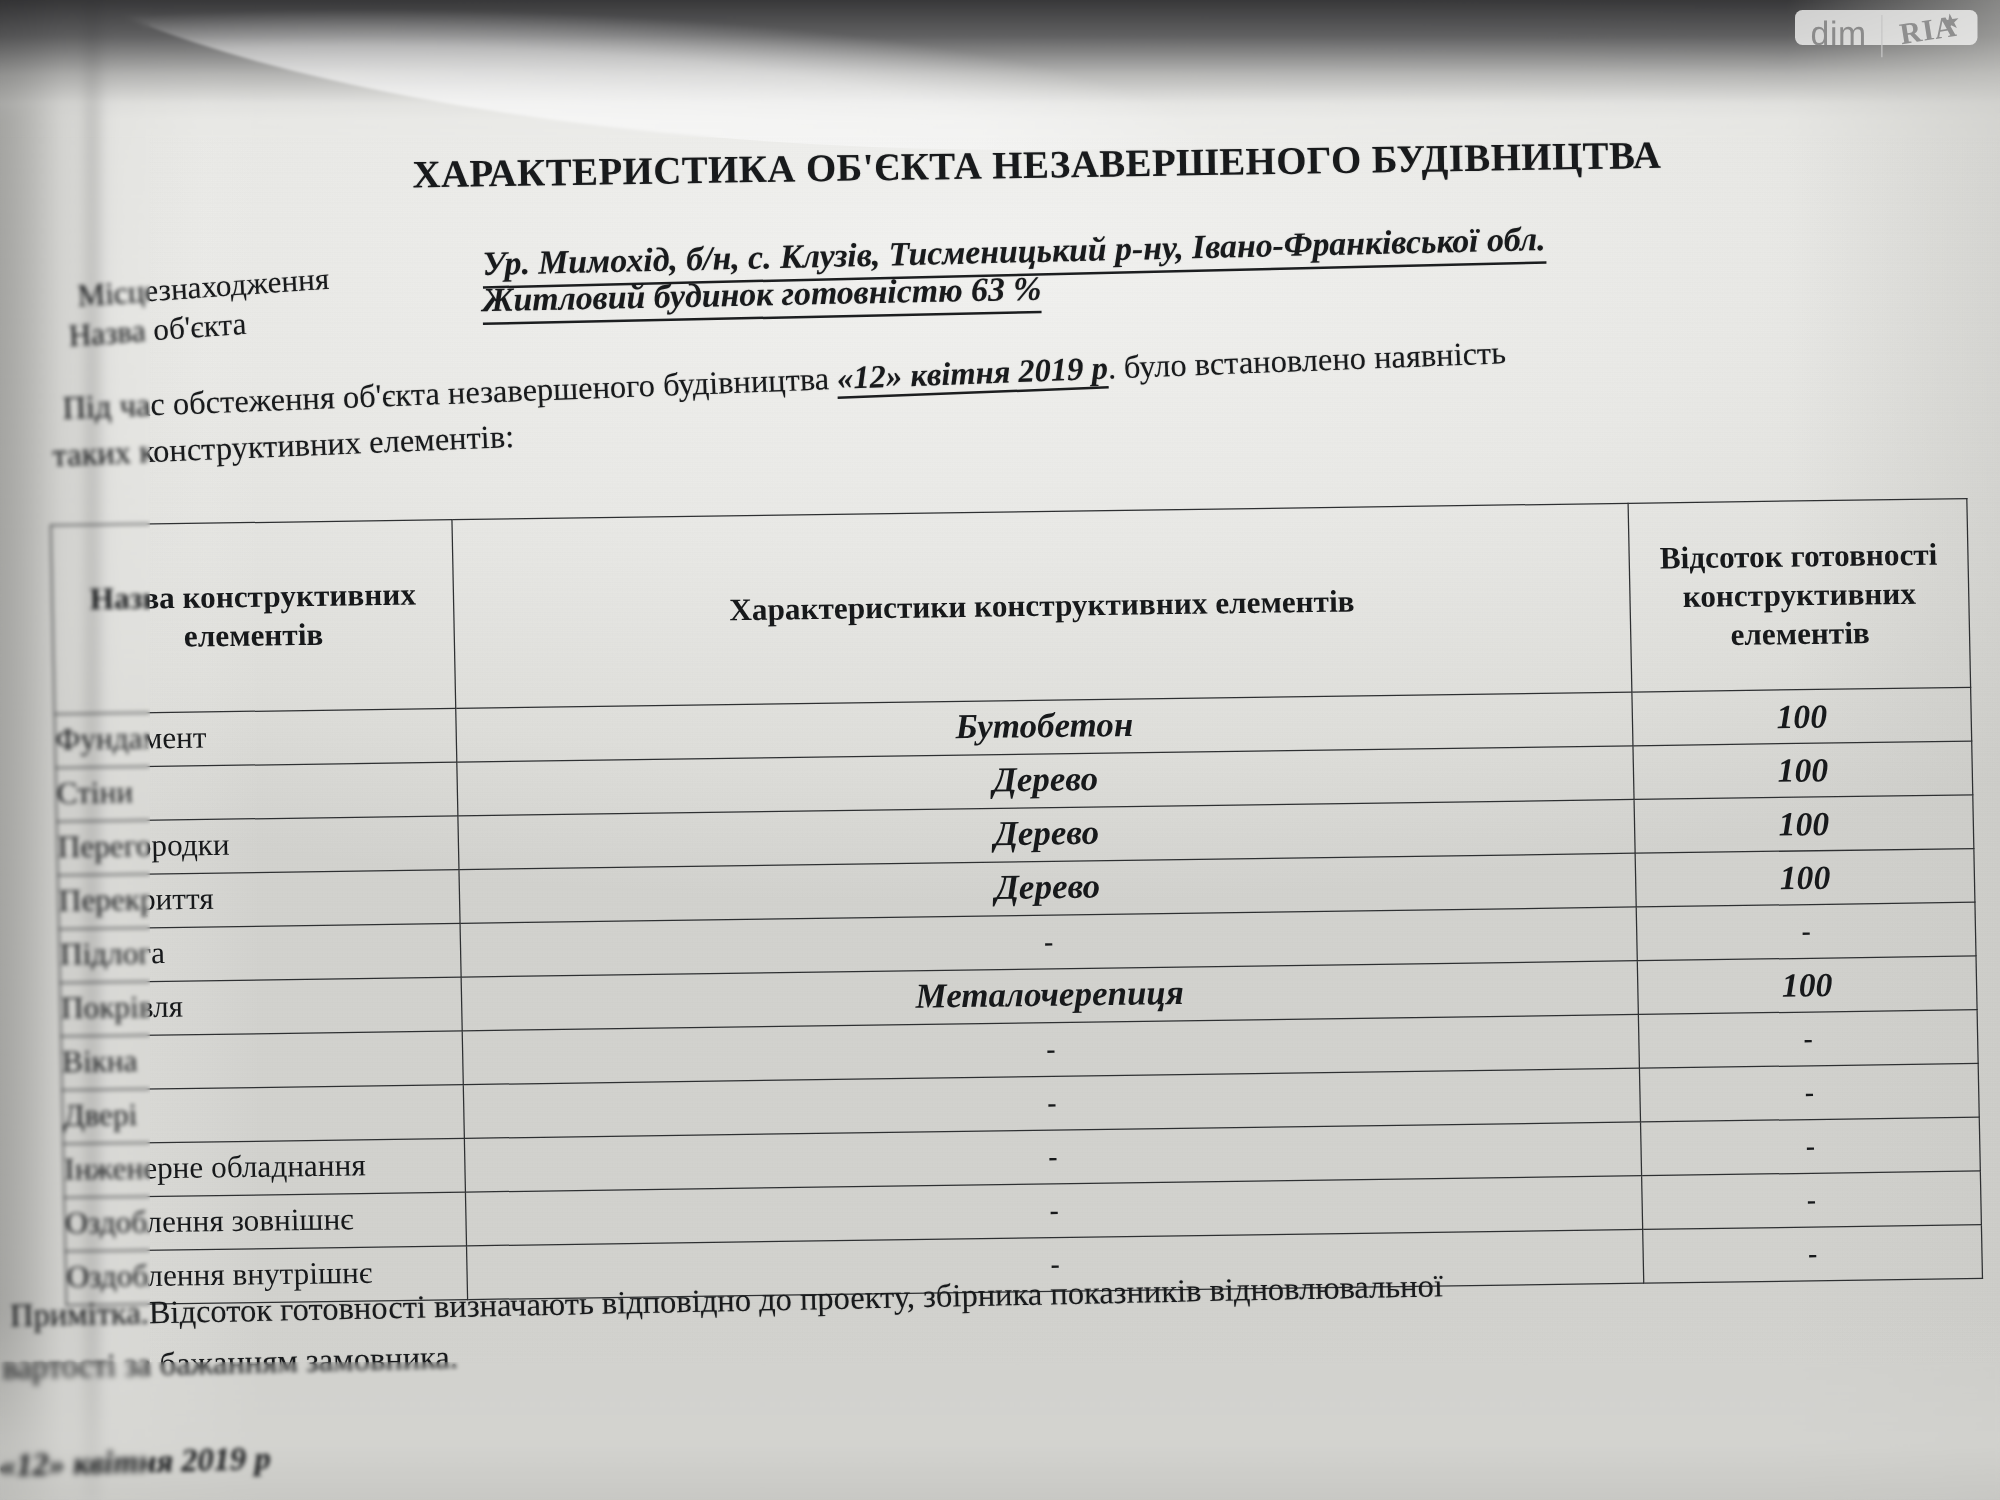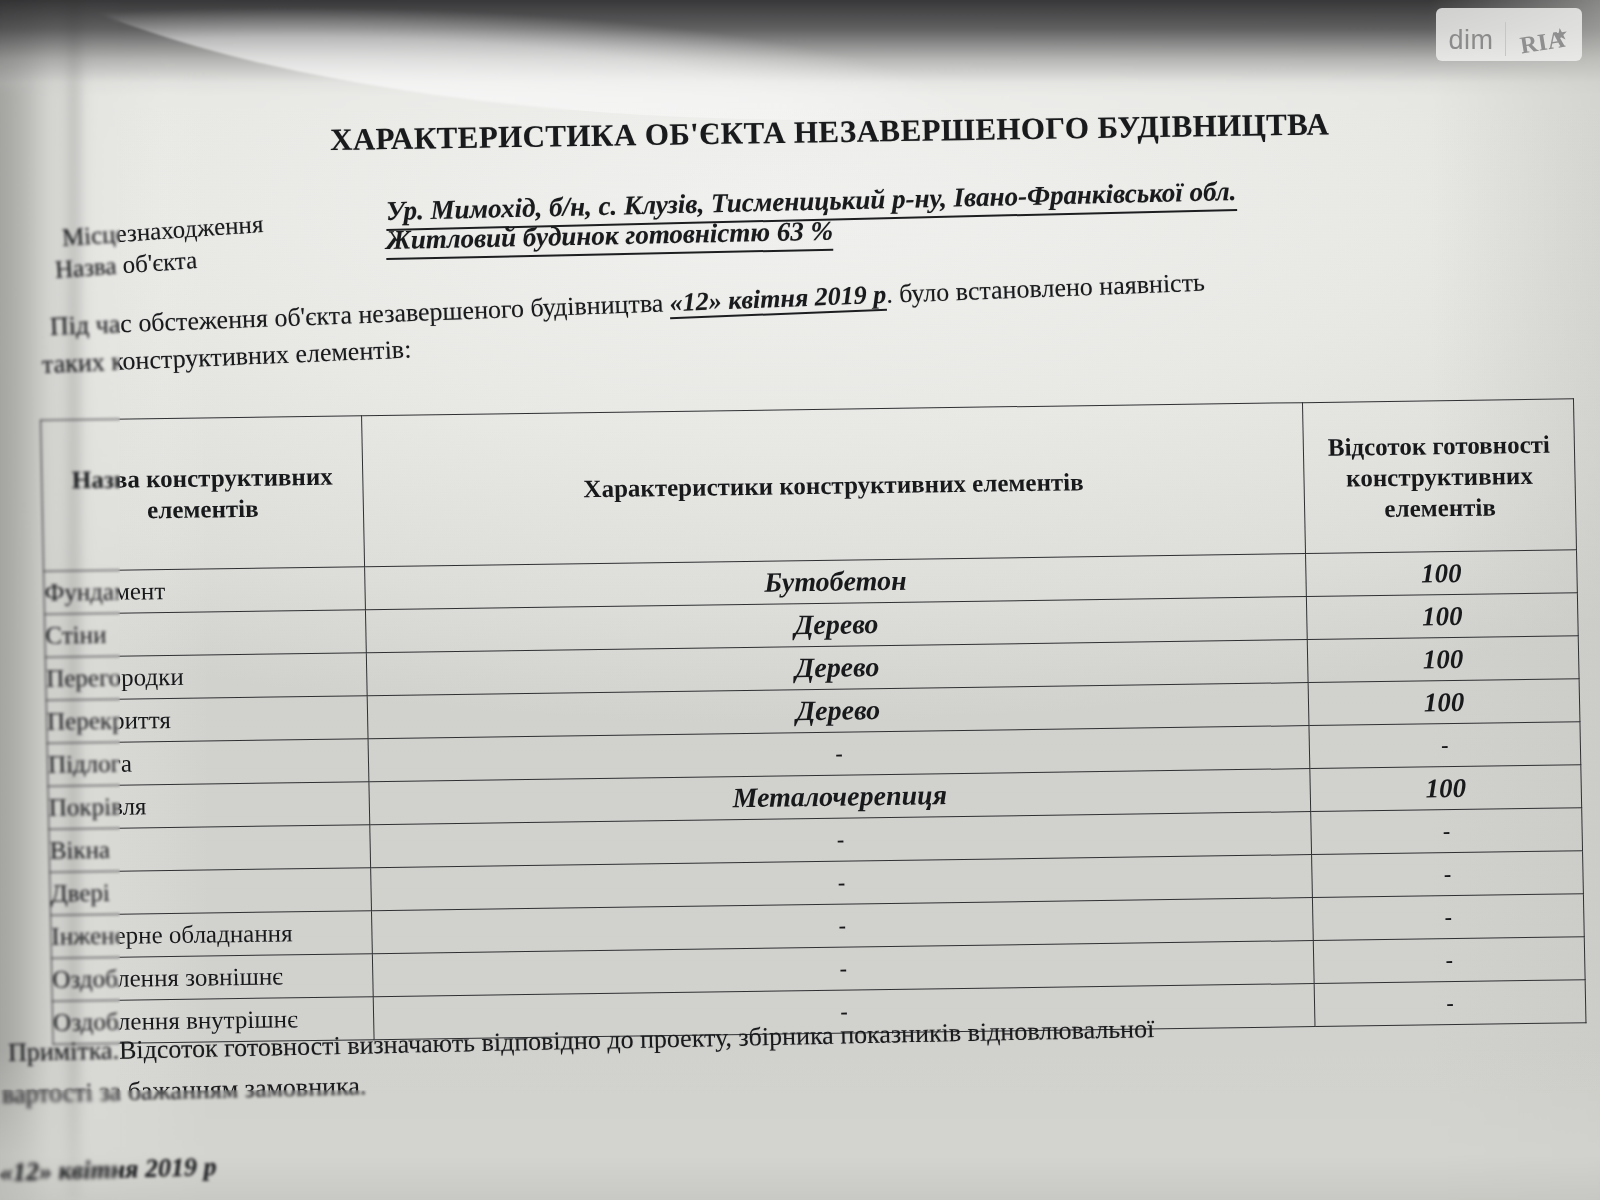--- a/index.html
+++ b/index.html
@@ -276,25 +276,25 @@
     position: absolute; left: 0; top: 0; width: 1600px; height: 110px;
     backdrop-filter: blur(1.2px); pointer-events: none;
   }
 
   
   #watermark {
     position: absolute;
     right: 18px;
     top: 8px;
     display: flex;
-    align-items: flex-end;
+    align-items: flex-start;
     background: rgba(243,243,241,0.80);
     border-radius: 6px;
     padding: 4px 10px 5px 12px;
-    height: 53px;
+    height: 28px;
     box-sizing: border-box;
   }
   #watermark .wm-dim {
     font-family: "Liberation Sans", "DejaVu Sans", sans-serif;
     font-size: 27px;
     color: #8b8b8b;
     letter-spacing: 0.5px;
     padding-right: 12px;
   }
   #watermark .wm-sep {

